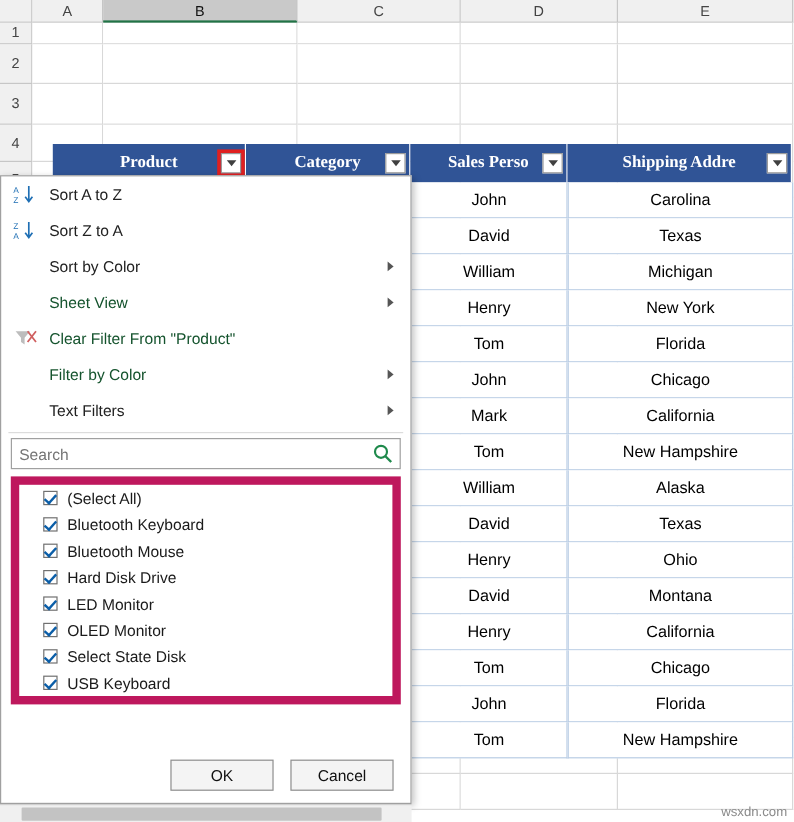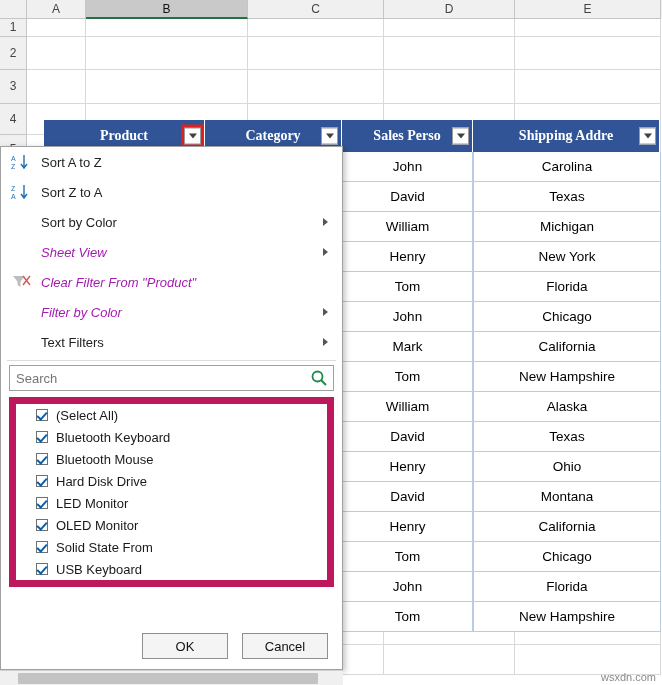--- a/index.html
+++ b/index.html
@@ -186,21 +186,21 @@
   }
   .menu-item {
     height: 30px;
     display: flex;
     align-items: center;
     padding-left: 40px;
     position: relative;
     color: #222222;
     box-sizing: border-box;
   }
-  .menu-item.disabled { color: #a21caf; font-style: italic; }
+  .menu-item.disabled { color: #14532d; }
   .menu-item .sub-arrow {
     position: absolute;
     right: 14px;
     width: 0; height: 0;
     border-top: 4px solid transparent;
     border-bottom: 4px solid transparent;
     border-left: 5px solid #555;
   }
   .menu-item .mi-icon {
     position: absolute;
@@ -674,21 +674,21 @@
         <div class="li-item">
           <span class="cb"></span>
           <span>LED Monitor</span>
         </div>
         <div class="li-item">
           <span class="cb"></span>
           <span>OLED Monitor</span>
         </div>
         <div class="li-item">
           <span class="cb"></span>
-          <span>Solid State From</span>
+          <span>Select State Disk</span>
         </div>
         <div class="li-item">
           <span class="cb"></span>
           <span>USB Keyboard</span>
         </div>
         <div class="li-item">
           <span class="cb"></span>
           <span>USB Mouse</span>
         </div>
       </div>

